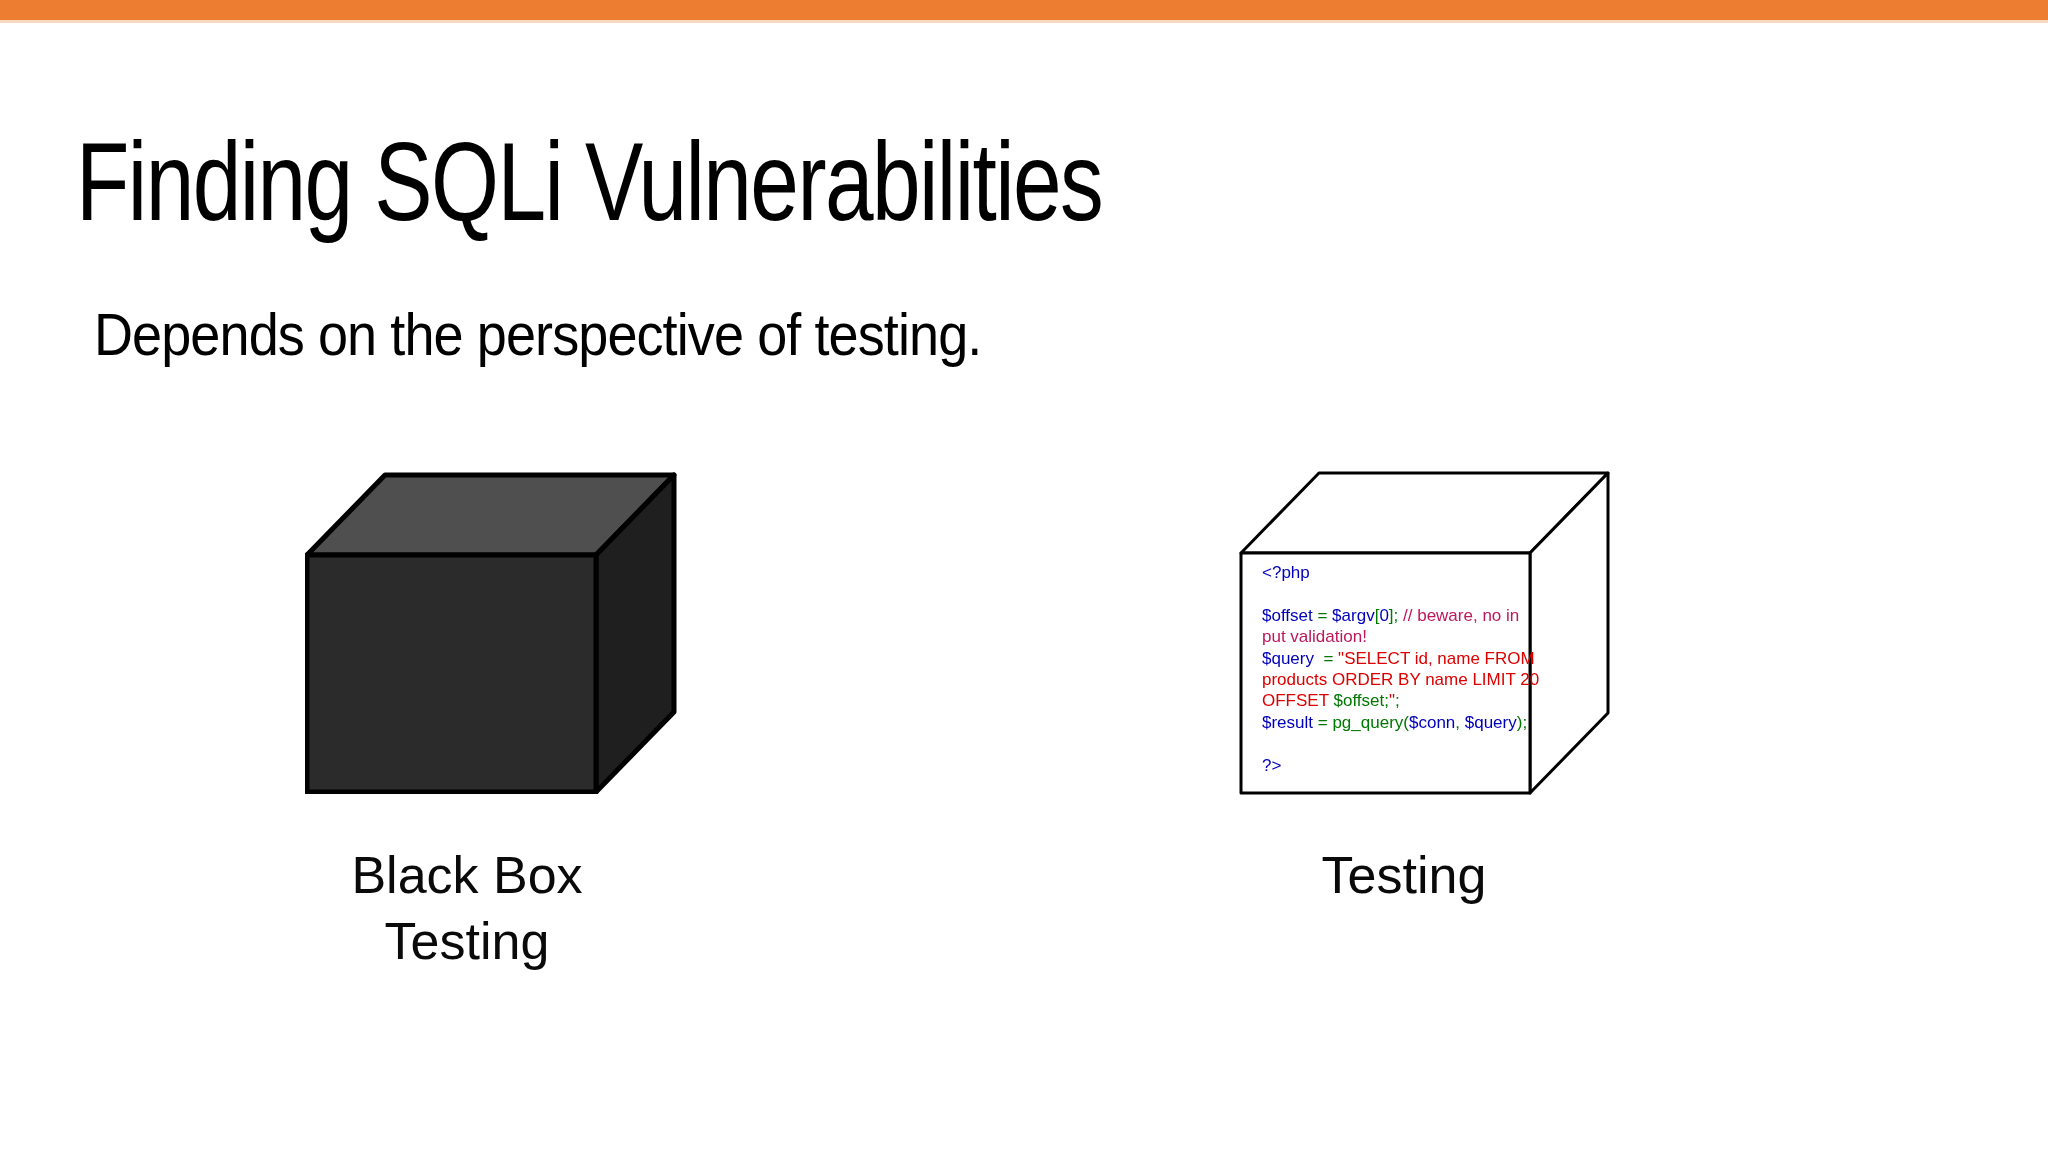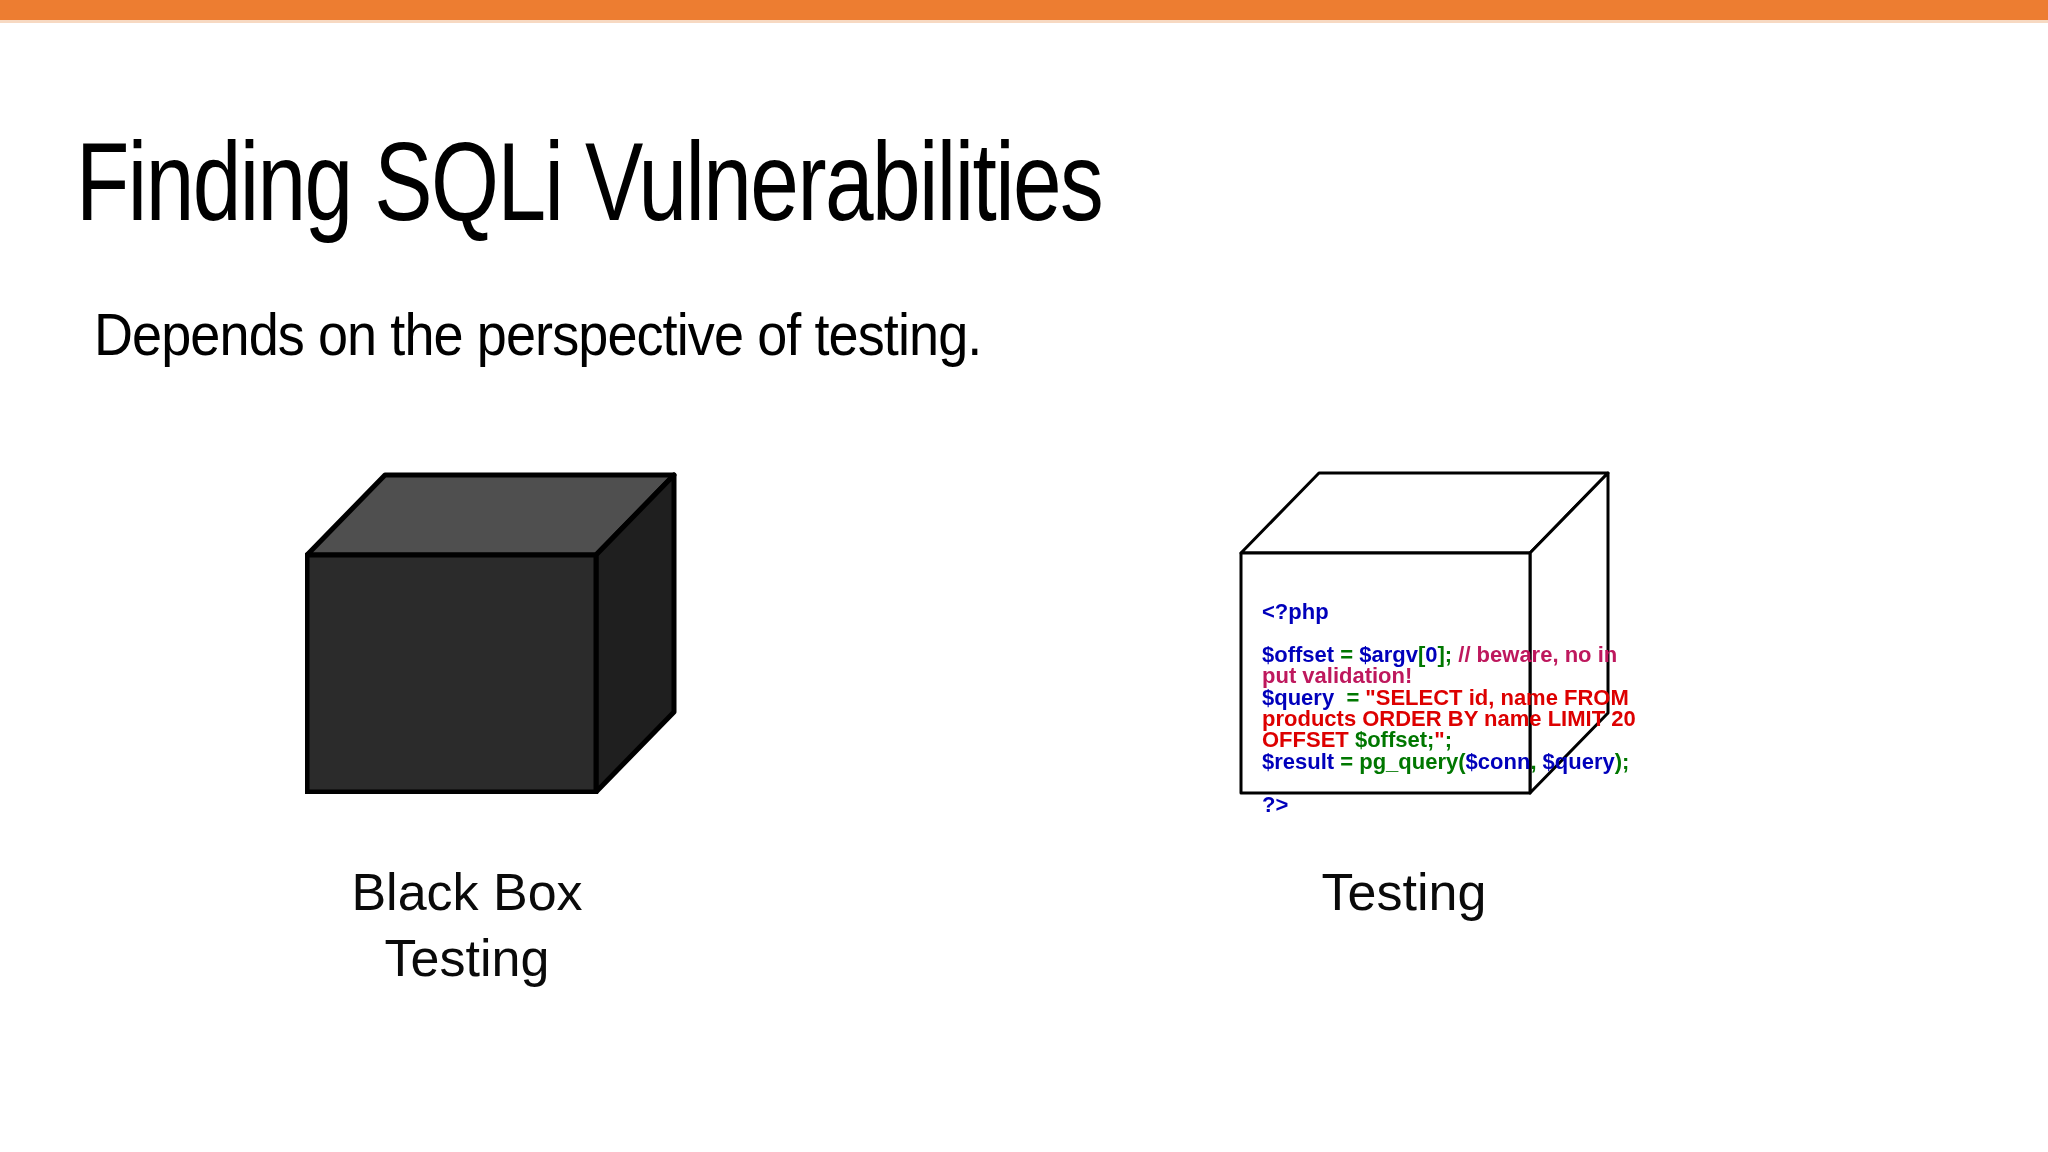--- a/index.html
+++ b/index.html
@@ -56,42 +56,41 @@
     transform: scaleX(0.90);
     transform-origin: left top;
   }
 
   .cube { position: absolute; }
   .black-cube { left: 305px; top: 471px; }
   .white-cube { left: 1239px; top: 469px; }
 
   .code {
     position: absolute;
-    left: 1262px; top: 601px;
+    left: 1262px; top: 562px;
     width: 262px;
-    font-size: 22px;
+    font-size: 17px;
     line-height: 21.4px;
-    font-weight: 700;
+    font-weight: 400;
     white-space: pre;
   }
   .tok-tag { color: #0000BB; }
   .tok-var { color: #0000BB; margin-top: 44px; }
   .tok-kw  { color: #007700; }
   .tok-str { color: #DD0000; }
   .tok-com { color: #be185d; }
 
   .box-label {
     position: absolute;
     top: 842px;
     width: 400px;
     text-align: center;
     font-size: 52px;
     line-height: 66px;
     color: #0a0a0a;
-    margin-top: 17px;
   }
   .black-label { left: 267px; }
   .white-label { left: 1204px; }
 </style>
 </head>
 <body>
 
 <div class="slide">
 
   <div class="accent-bar"></div>

